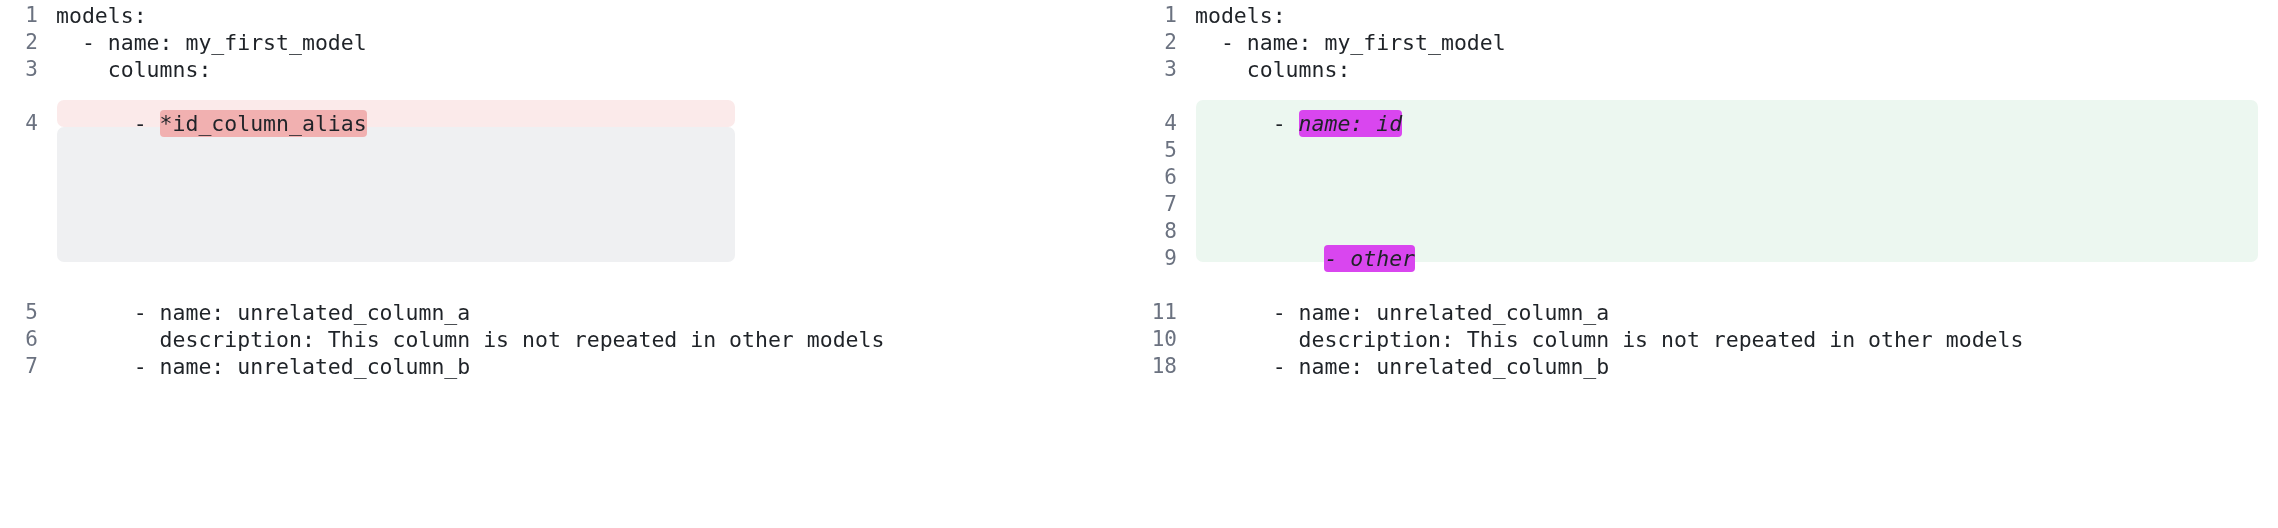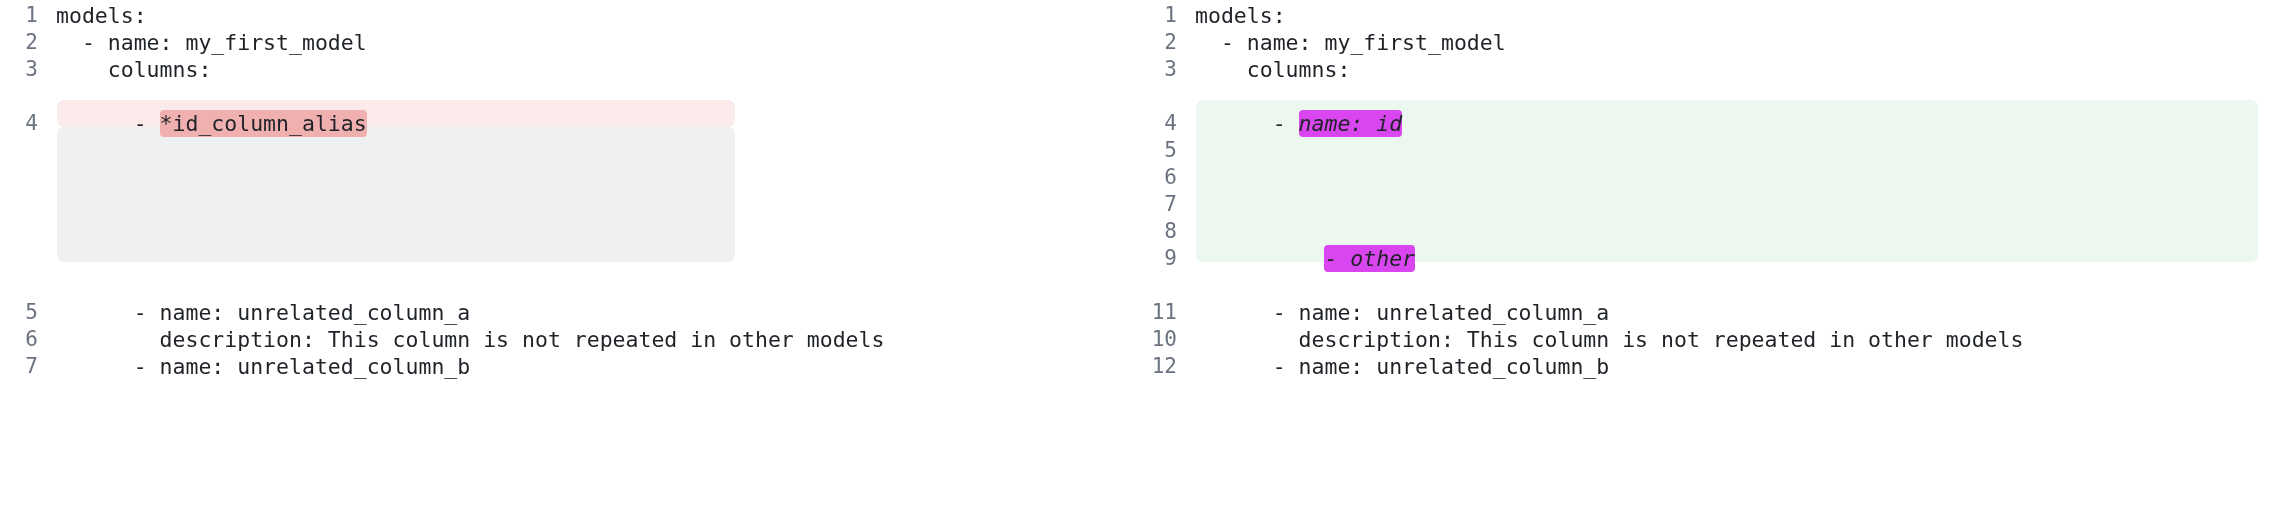--- a/index.html
+++ b/index.html
@@ -186,20 +186,20 @@
         <span class="gutter">11</span>
         <span class="code">      - name: unrelated_column_a</span>
       </div>
 
       <div class="row">
         <span class="gutter">10</span>
         <span class="code">        description: This column is not repeated in other models</span>
       </div>
 
       <div class="row">
-        <span class="gutter">12</span>
+        <span class="gutter">18</span>
         <span class="code">      - name: unrelated_column_b</span>
       </div>
 
     </div>
   </div>
 
 </div>
 
 </body></html>

